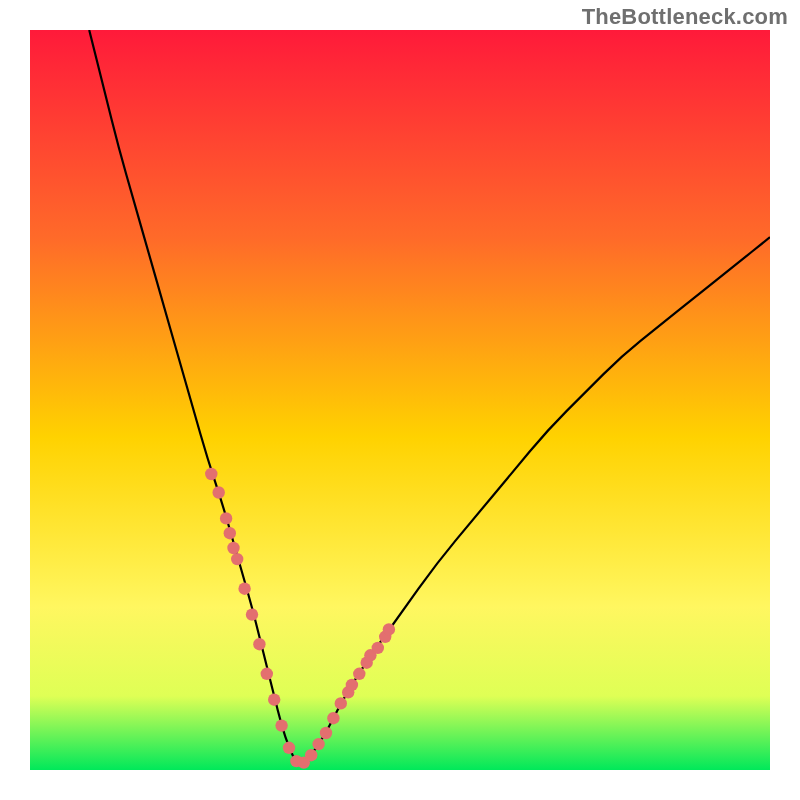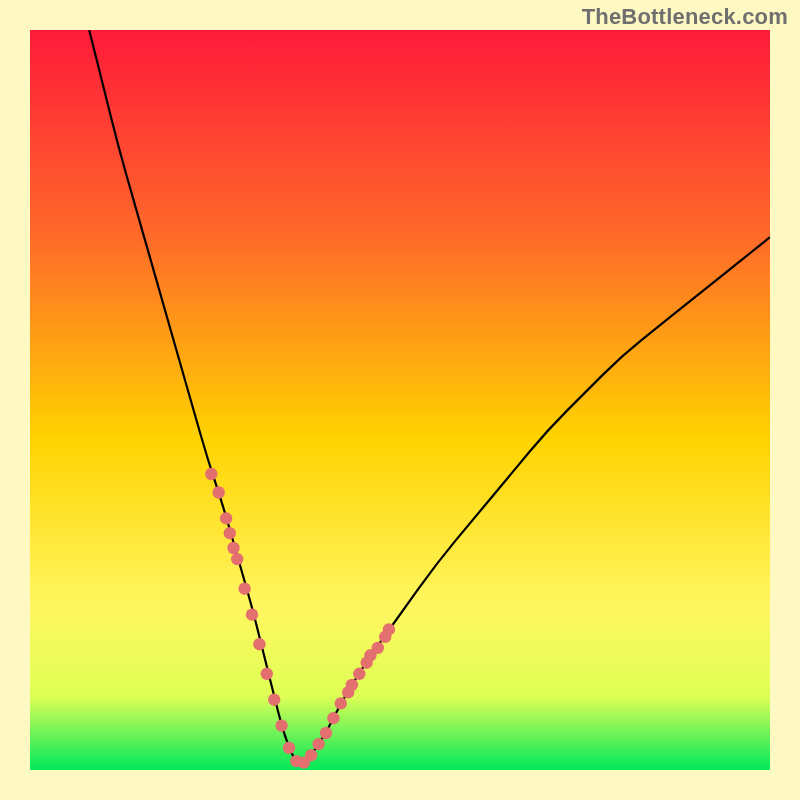--- a/index.html
+++ b/index.html
@@ -9,21 +9,21 @@
     height: 800px;
     background: #000;
     overflow: hidden;
   }
   .frame {
     position: absolute;
     left: 0;
     top: 0;
     width: 800px;
     height: 800px;
-    background: #fef9c3;
+    background: #ffffff;
   }
   .plot {
     position: absolute;
     left: 30px;
     top: 30px;
     width: 740px;
     height: 740px;
   }
   .watermark {
     position: absolute;

